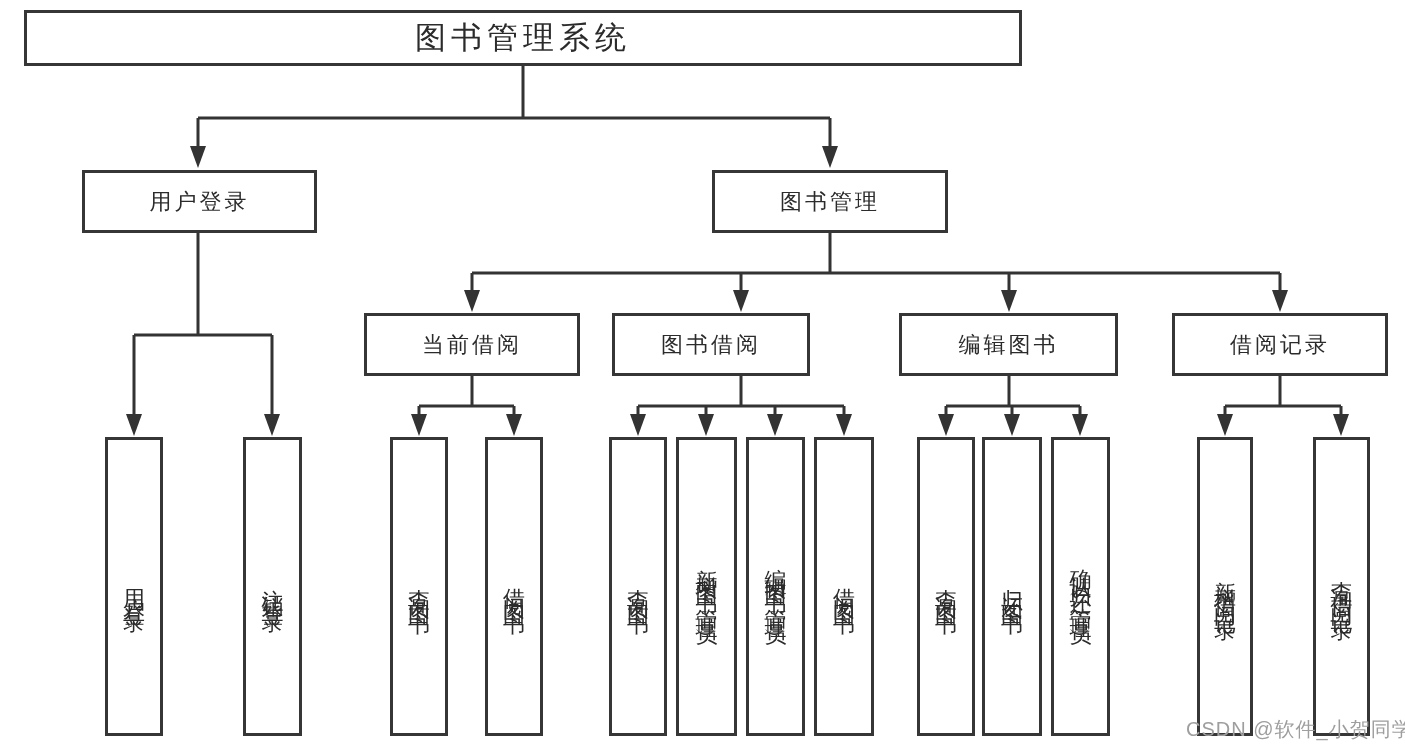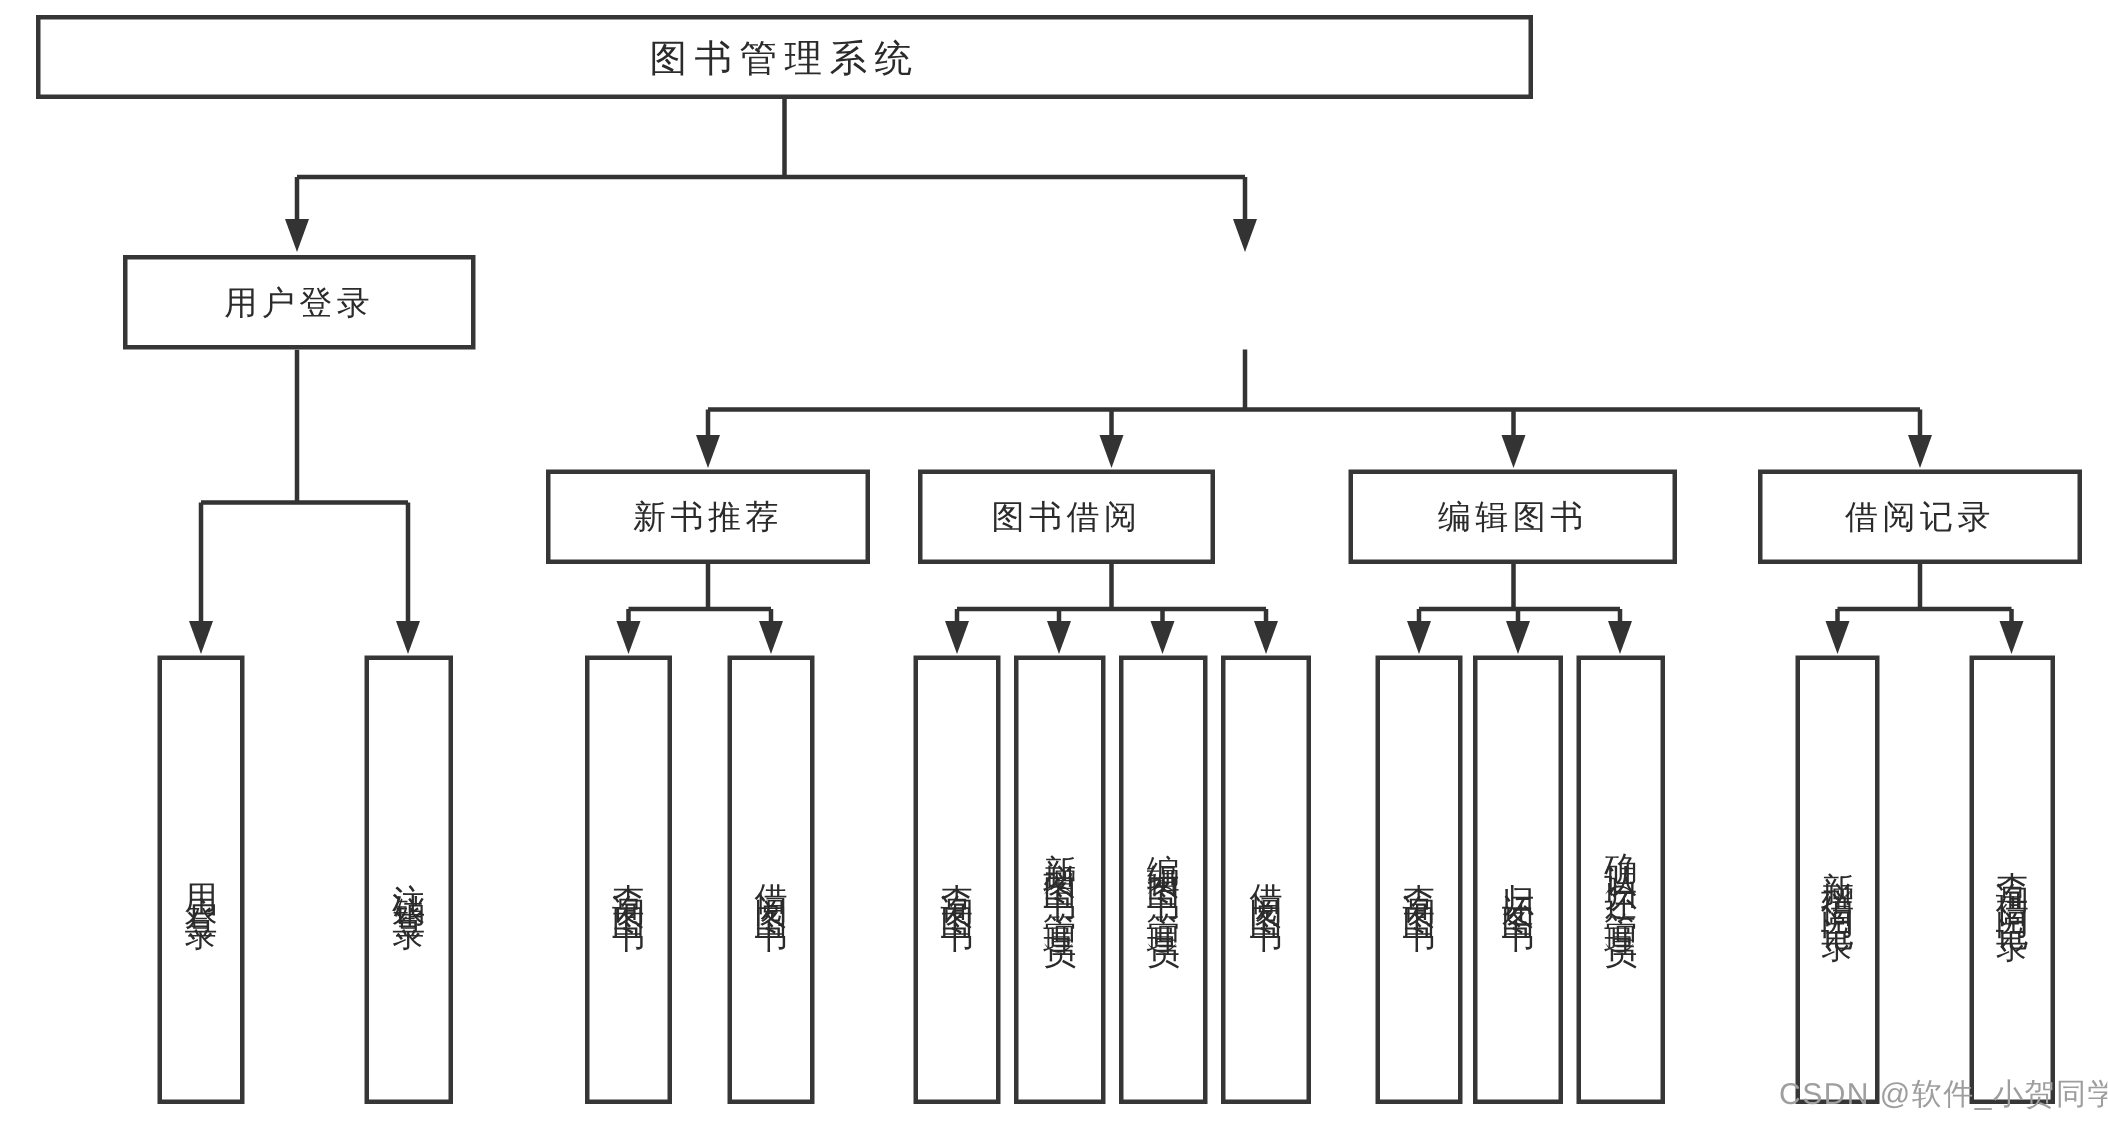--- a/index.html
+++ b/index.html
@@ -13,21 +13,21 @@
   #connectors{position:absolute;left:0;top:0;width:1405px;height:747px;}
   .box{
     position:absolute;
     box-sizing:border-box;
     border:3px solid #363636;
     background:#ffffff;
     display:flex;align-items:center;justify-content:center;
     color:#2b2b2b;
   }
   .hlabel{font-size:22px;letter-spacing:3px;white-space:nowrap;}
-  .root-label{font-size:25px;letter-spacing:5px;}
+  .root-label{font-size:31px;letter-spacing:5px;}
   .leaf{top:437px;height:299px;}
   .vtext{
     writing-mode:vertical-rl;
     text-orientation:mixed;
     font-size:22px;
     letter-spacing:8px;
     line-height:1;
     color:#2b2b2b;
     white-space:nowrap;
   }
@@ -77,23 +77,26 @@
     </g>
   </svg>
 
   <div class="box" style="left:24px;top:10px;width:998px;height:56px;">
     <span class="root-label">图书管理系统</span>
   </div>
 
   <div class="box" style="left:82px;top:170px;width:235px;height:63px;">
     <span class="hlabel">用户登录</span>
   </div>
+  <div class="box" style="left:712px;top:170px;width:236px;height:63px;">
+    <span class="hlabel">图书管理</span>
+  </div>
 
   <div class="box" style="left:364px;top:313px;width:216px;height:63px;">
-    <span class="hlabel">新书推荐</span>
+    <span class="hlabel">当前借阅</span>
   </div>
   <div class="box" style="left:612px;top:313px;width:198px;height:63px;">
     <span class="hlabel">图书借阅</span>
   </div>
   <div class="box" style="left:899px;top:313px;width:219px;height:63px;">
     <span class="hlabel">编辑图书</span>
   </div>
   <div class="box" style="left:1172px;top:313px;width:216px;height:63px;">
     <span class="hlabel">借阅记录</span>
   </div>

